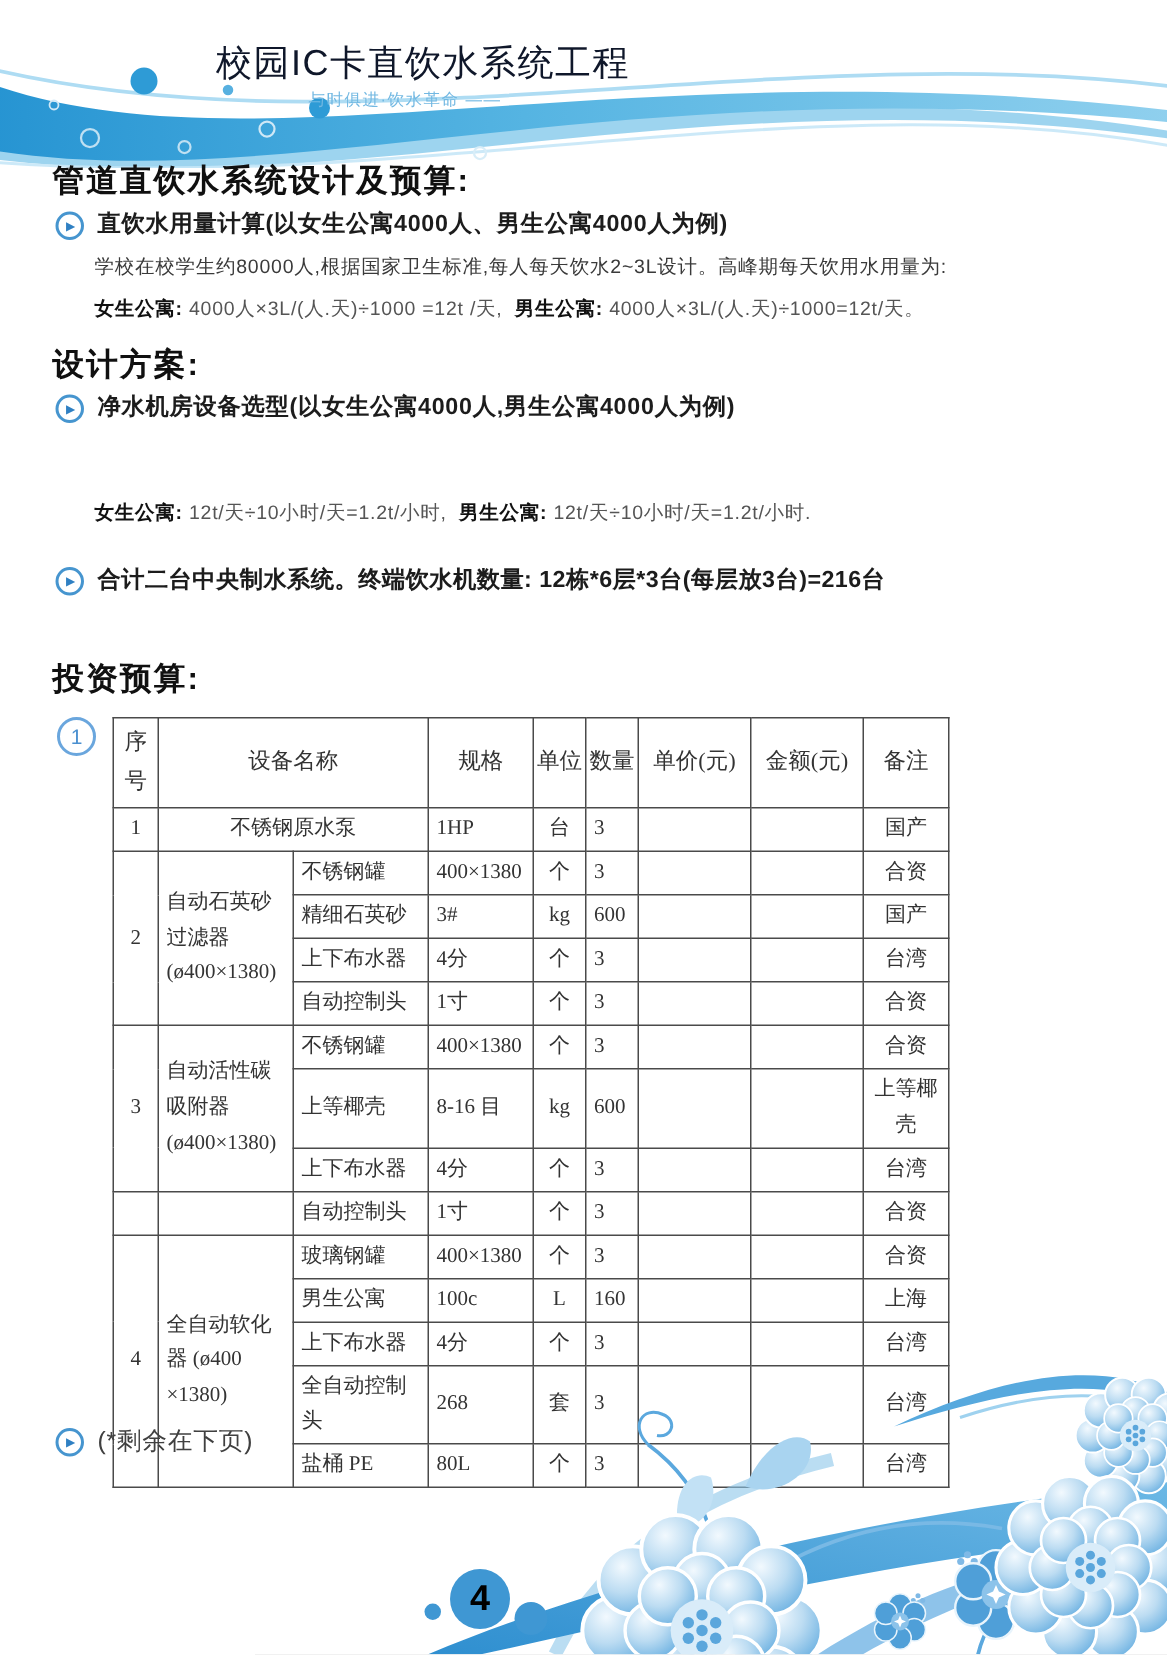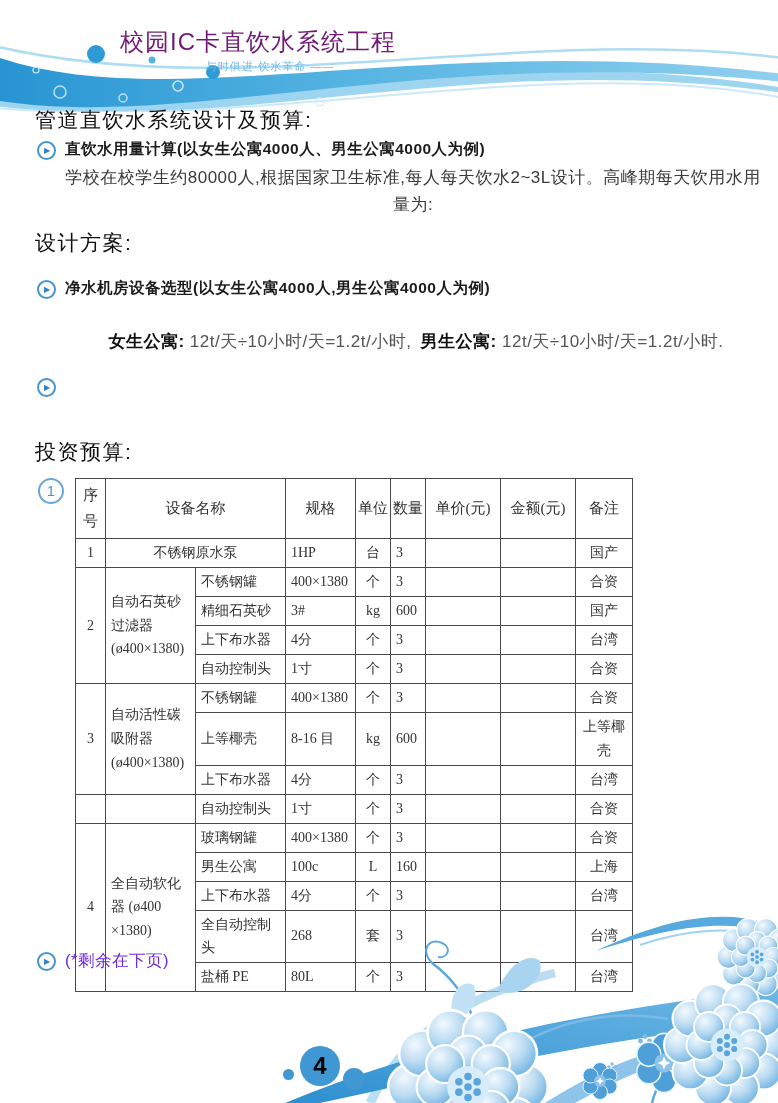--- a/index.html
+++ b/index.html
@@ -1,52 +1,52 @@
 <!DOCTYPE html>
 <html><head>
 <meta charset="utf-8">
 <style>
   html,body{margin:0;padding:0;background:#e8e8e8;}
   .page{position:relative;width:778px;height:1103px;background:#ffffff;overflow:hidden;margin:0 auto;
         font-family:"Liberation Sans","DejaVu Sans",sans-serif;color:#222;}
   .abs{position:absolute;}
 
   
-  .hdr-title{left:120px;top:26px;width:300px;text-align:left;font-size:24px;letter-spacing:1px;color:#701a75;}
+  .hdr-title{left:120px;top:26px;width:300px;text-align:right;font-size:24px;letter-spacing:1px;color:#0f172a;}
   .hdr-sub{left:120px;top:59px;width:300px;text-align:center;font-size:11px;letter-spacing:1px;color:#72b8e2;}
 
   
-  .sec-heading{font-size:21px;font-weight:normal;color:#101010;letter-spacing:1.5px;}
+  .sec-heading{font-size:21px;font-weight:bold;color:#101010;letter-spacing:1.5px;}
 
   
   .bullet-row{display:flex;align-items:flex-start;}
   .bullet-icon{flex:0 0 auto;width:15px;height:15px;border:2px solid #4695cf;border-radius:50%;
                display:flex;align-items:center;justify-content:center;margin:2px 9px 0 0;}
   .bullet-icon::after{content:"▶";font-size:8px;line-height:1;color:#2f80c3;margin-left:1px;}
   .bullet-title{font-size:15.5px;font-weight:bold;color:#1c1c1c;letter-spacing:0.5px;}
-  .para{font-size:17px;color:#3a3a3a;line-height:27px;letter-spacing:0.5px;text-align:center;}
+  .para{font-size:13px;color:#3a3a3a;line-height:27px;letter-spacing:0.5px;}
   .formula-label{font-weight:bold;color:#111;}
   .formula-val{color:#555;margin-right:4px;}
 
   
   .marker{width:22px;height:22px;border:2px solid #6aa6dd;border-radius:50%;color:#4a90d0;
           font-size:14px;display:flex;align-items:center;justify-content:center;background:#fff;}
   table.budget{border-collapse:collapse;table-layout:fixed;width:557px;
           font-family:"Liberation Serif","DejaVu Serif",serif;color:#333;}
   table.budget th,table.budget td{border:1px solid #4a4a4a;padding:2px 5px;font-weight:normal;
           font-size:14px;vertical-align:middle;line-height:1.7;}
   table.budget th{font-size:15px;text-align:center;padding:2px 2px;}
   th.hdr-unit{padding:2px 9px;}
   td.ctr{text-align:center;}
   td.qty{font-size:16px;}
   td.spec{font-size:13px;}
   tr.h60{height:60px;} tr.h29{height:29px;} tr.h52{height:52px;}
 
   
-  .note-text{font-size:16.5px;color:#6d28d9;letter-spacing:0.5px;}
+  .note-text{font-size:16.5px;color:#404040;letter-spacing:0.5px;}
   .pg-dot{position:absolute;border-radius:50%;background:#3f97d3;}
   .pg-circle{position:absolute;border-radius:50%;background:#3f97d3;color:#000;font-weight:bold;
              font-size:24px;display:flex;align-items:center;justify-content:center;}
   svg{display:block;}
   .deco{pointer-events:none;}
 </style>
 </head>
 <body>
 
 <div class="page">
@@ -78,36 +78,43 @@
   <div class="abs hdr-title">校园IC卡直饮水系统工程</div>
   <div class="abs hdr-sub">与时俱进·饮水革命 ——</div>
 
   <div class="abs sec-heading" style="left:35px;top:106px;">管道直饮水系统设计及预算:</div>
 
   <div class="abs bullet-row" style="left:37px;top:139px;width:700px;">
     <span class="bullet-icon"></span>
     <span class="bullet-title">直饮水用量计算(以女生公寓4000人、男生公寓4000人为例)</span>
   </div>
   <div class="abs para" style="left:63px;top:164px;width:700px;">学校在校学生约80000人,根据国家卫生标准,每人每天饮水2~3L设计。高峰期每天饮用水用量为:</div>
+  <div class="abs para" style="left:63px;top:192px;width:710px;">
+    <span class="formula-label">女生公寓:</span>
+    <span class="formula-val">4000人×3L/(人.天)÷1000 =12t /天,</span>
+    <span class="formula-label">男生公寓:</span>
+    <span class="formula-val">4000人×3L/(人.天)÷1000=12t/天。</span>
+  </div>
 
   <div class="abs sec-heading" style="left:35px;top:229px;">设计方案:</div>
 
-  <div class="abs bullet-row" style="left:37px;top:278px;width:700px;">
+  <div class="abs bullet-row" style="left:37px;top:261px;width:700px;">
     <span class="bullet-icon"></span>
     <span class="bullet-title">净水机房设备选型(以女生公寓4000人,男生公寓4000人为例)</span>
   </div>
   <div class="abs para" style="left:63px;top:328px;width:710px;">
     <span class="formula-label">女生公寓:</span>
     <span class="formula-val">12t/天÷10小时/天=1.2t/小时,</span>
     <span class="formula-label">男生公寓:</span>
     <span class="formula-val">12t/天÷10小时/天=1.2t/小时.</span>
   </div>
 
   <div class="abs bullet-row" style="left:37px;top:376px;width:720px;">
     <span class="bullet-icon"></span>
+    <span class="bullet-title" style="letter-spacing:0.3px;">合计二台中央制水系统。终端饮水机数量: 12栋*6层*3台(每层放3台)=216台</span>
   </div>
 
   <div class="abs sec-heading" style="left:35px;top:438px;">投资预算:</div>
 
   <div class="abs marker" style="left:38px;top:478px;">1</div>
 
   <table class="budget abs" style="left:75px;top:478px;">
     <colgroup>
       <col style="width:30px">
         <col style="width:90px">

